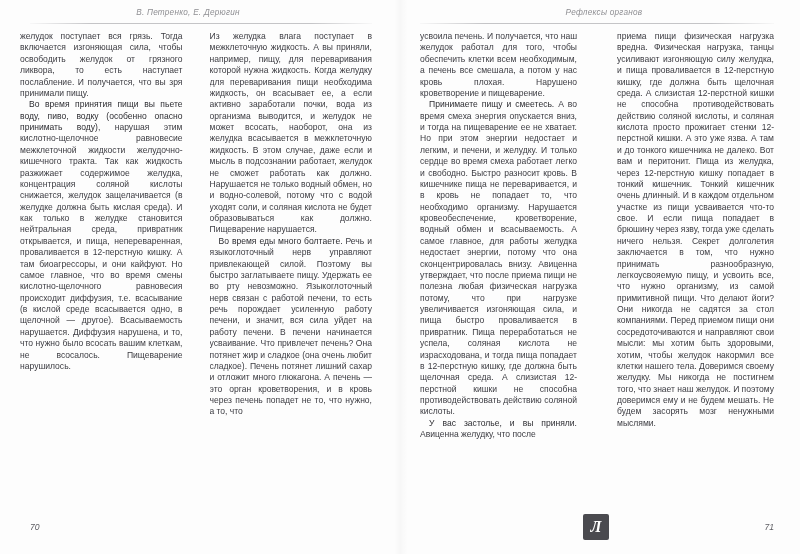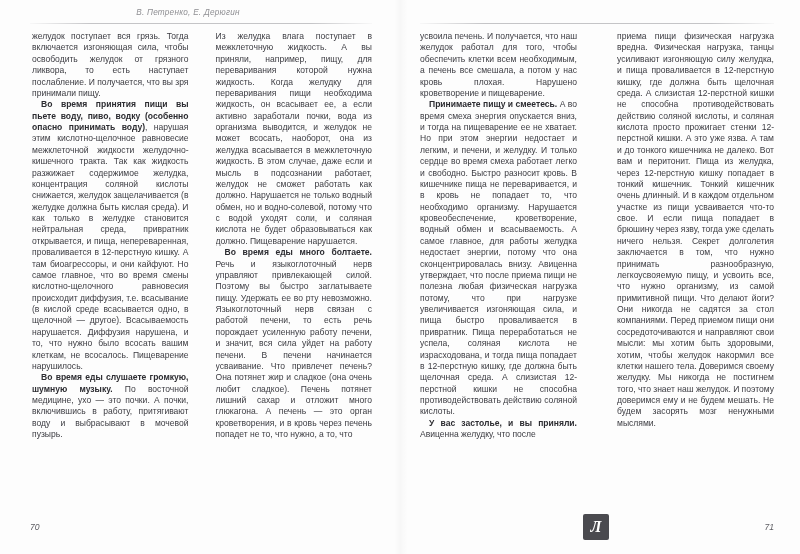--- a/index.html
+++ b/index.html
@@ -58,21 +58,21 @@
   .page-left .head-rule { left: 30px; right: 28px; }
   .page-right .head-rule { left: 20px; right: 26px; }
 
   .columns {
     position: absolute;
     top: 31px;
     bottom: 60px;
     display: flex;
     gap: 10px;
   }
-  .page-left .columns { left: 32px; right: 28px; gap: 27px; }
+  .page-left .columns { left: 20px; right: 28px; gap: 27px; }
   .page-right .columns { left: 20px; right: 26px; gap: 40px; }
 
   .col {
     width: 50%;
     font-family: "Liberation Sans", sans-serif;
     font-size: 8.55px;
     line-height: 11.37px;
     color: #3b3b41;
     text-align: justify;
     text-justify: inter-word;
@@ -81,21 +81,21 @@
     word-spacing: -0.1px;
   }
   .col p {
     margin: 0;
     text-indent: 9px;
   }
   .col p.flow {
     text-indent: 0;
   }
   .col b {
-    font-weight: 700;
+    font-weight: 400;
     color: #2c2c31;
   }
 
   .folio {
     position: absolute;
     bottom: 22px;
     font-family: "Liberation Sans", sans-serif;
     font-size: 8.6px;
     color: #5c5c62;
     font-style: italic;
@@ -139,32 +139,32 @@
 <div class="spread">
 
   <div class="page page-left">
     <div class="running-head">В. Петренко, Е. Дерюгин</div>
     <div class="head-rule"></div>
 
     <div class="columns">
       <div class="col">
         <p class="flow">желудок поступает вся грязь. Тогда включается изгоняющая сила, чтобы освободить желудок от грязного ликвора, то есть наступает послабление. И получается, что вы зря принимали пищу.</p>
         <p><b>Во время принятия пищи вы пьете воду, пиво, водку (особенно опасно принимать воду)</b><span>, нарушая этим кислотно-щелочное равновесие межклеточной жидкости желудочно-кишечного тракта. Так как жидкость разжижает содержимое желудка, концентрация соляной кислоты снижается, желудок защелачивается (в желудке должна быть кислая среда). И как только в желудке становится нейтральная среда, привратник открывается, и пища, непереваренная, проваливается в 12-перстную кишку. А там биоагрессоры, и они кайфуют. Но самое главное, что во время смены кислотно-щелочного равновесия происходит диффузия, т.е. всасывание (в кислой среде всасывается одно, в щелочной — другое). Всасываемость нарушается. Диффузия нарушена, и то, что нужно было всосать вашим клеткам, не всосалось. Пищеварение нарушилось.</span></p>
-        <p><b>Во время еды слушаете громкую, шумную музыку.</b><span> По восточной медицине, ухо — это почки. А почки, включившись в работу, притягивают воду и выбрасывают в мочевой пузырь.</span></p>
       </div>
       <div class="col">
         <p class="flow">Из желудка влага поступает в межклеточную жидкость. А вы приняли, например, пищу, для переваривания которой нужна жидкость. Когда желудку для переваривания пищи необходима жидкость, он всасывает ее, а если активно заработали почки, вода из организма выводится, и желудок не может всосать, наоборот, она из желудка всасывается в межклеточную жидкость. В этом случае, даже если и мысль в подсознании работает, желудок не сможет работать как должно. Нарушается не только водный обмен, но и водно-солевой, потому что с водой уходят соли, и соляная кислота не будет образовываться как должно. Пищеварение нарушается.</p>
         <p><b>Во время еды много болтаете.</b><span> Речь и языкоглоточный нерв управляют привлекающей силой. Поэтому вы быстро заглатываете пищу. Удержать ее во рту невозможно. Языкоглоточный нерв связан с работой печени, то есть речь порождает усиленную работу печени, и значит, вся сила уйдет на работу печени. В печени начинается усваивание. Что привлечет печень? Она потянет жир и сладкое (она очень любит сладкое). Печень потянет лишний сахар и отложит много глюкагона. А печень — это орган кроветворения, и в кровь через печень попадет не то, что нужно, а то, что</span></p>
       </div>
     </div>
 
     <div class="folio">70</div>
   </div>
 
   <div class="page page-right">
+    <div class="running-head">Рефлексы органов</div>
     <div class="head-rule"></div>
 
     <div class="columns">
       <div class="col">
         <p class="flow">усвоила печень. И получается, что наш желудок работал для того, чтобы обеспечить клетки всем необходимым, а печень все смешала, а потом у нас кровь плохая. Нарушено кроветворение и пищеварение.</p>
         <p><b>Принимаете пищу и смеетесь.</b><span> А во время смеха энергия опускается вниз, и тогда на пищеварение ее не хватает. Но при этом энергии недостает и легким, и печени, и желудку. И только сердце во время смеха работает легко и свободно. Быстро разносит кровь. В кишечнике пища не переваривается, и в кровь не попадает то, что необходимо организму. Нарушается кровеобеспечение, кроветворение, водный обмен и всасываемость. А самое главное, для работы желудка недостает энергии, потому что она сконцентрировалась внизу. Авиценна утверждает, что после приема пищи не полезна любая физическая нагрузка потому, что при нагрузке увеличивается изгоняющая сила, и пища быстро проваливается в привратник. Пища переработаться не успела, соляная кислота не израсходована, и тогда пища попадает в 12-перстную кишку, где должна быть щелочная среда. А слизистая 12-перстной кишки не способна противодействовать действию соляной кислоты.</span></p>
         <p><b>У вас застолье, и вы приняли.</b><span> Авиценна желудку, что после</span></p>
       </div>
       <div class="col">
         <p class="flow">приема пищи физическая нагрузка вредна. Физическая нагрузка, танцы усиливают изгоняющую силу желудка, и пища проваливается в 12-перстную кишку, где должна быть щелочная среда. А слизистая 12-перстной кишки не способна противодействовать действию соляной кислоты, и соляная кислота просто прожигает стенки 12-перстной кишки. А это уже язва. А там и до тонкого кишечника не далеко. Вот вам и перитонит. Пища из желудка, через 12-перстную кишку попадает в тонкий кишечник. Тонкий кишечник очень длинный. И в каждом отдельном участке из пищи усваивается что-то свое. И если пища попадает в брюшину через язву, тогда уже сделать ничего нельзя. Секрет долголетия заключается в том, что нужно принимать разнообразную, легкоусвояемую пищу, и усвоить все, что нужно организму, из самой примитивной пищи. Что делают йоги? Они никогда не садятся за стол компаниями. Перед приемом пищи они сосредоточиваются и направляют свои мысли: мы хотим быть здоровыми, хотим, чтобы желудок накормил все клетки нашего тела. Доверимся своему желудку. Мы никогда не постигнем того, что знает наш желудок. И поэтому доверимся ему и не будем мешать. Не будем засорять мозг ненужными мыслями.</p>

